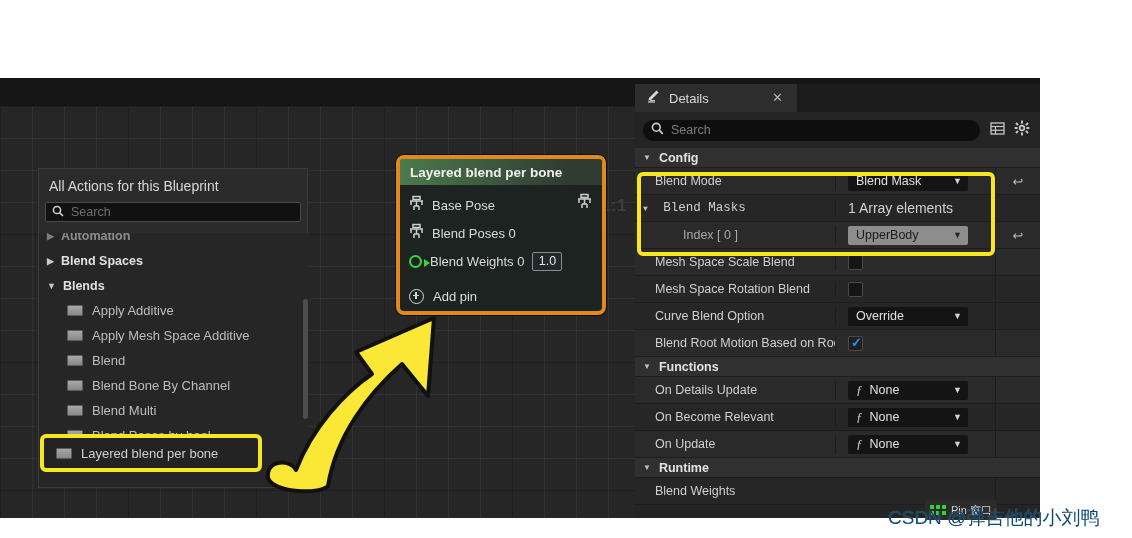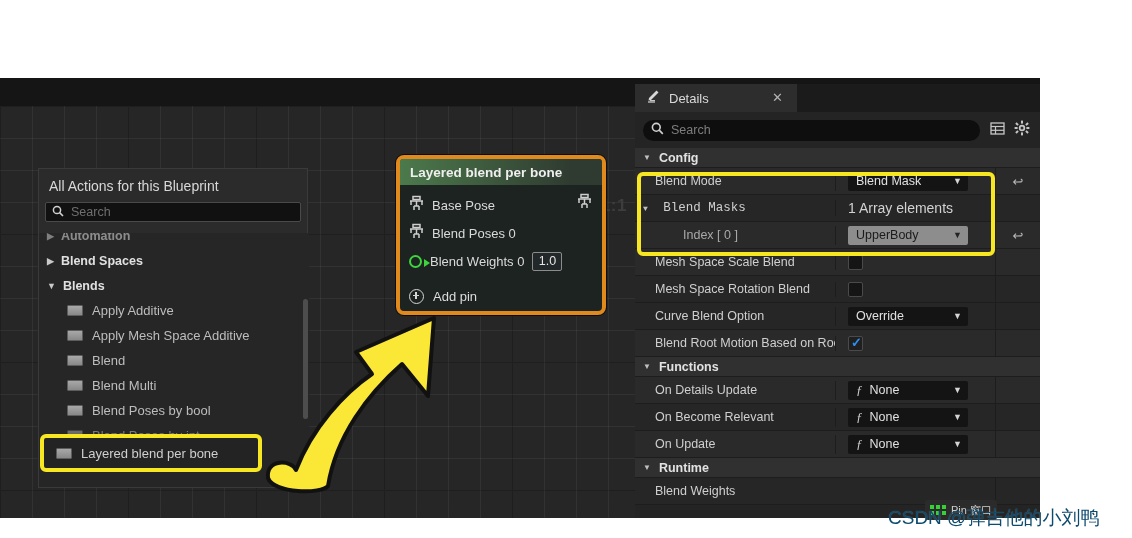--- a/index.html
+++ b/index.html
@@ -207,20 +207,24 @@
         <span class="node-chip"></span>
         <span>Apply Additive</span>
       </div>
       <div class="pl-row item">
         <span class="node-chip"></span>
         <span>Apply Mesh Space Additive</span>
       </div>
       <div class="pl-row item">
         <span class="node-chip"></span>
         <span>Blend</span>
+      </div>
+      <div class="pl-row item">
+        <span class="node-chip"></span>
+        <span>Blend Bone By Channel</span>
       </div>
       <div class="pl-row item">
         <span class="node-chip"></span>
         <span>Blend Multi</span>
       </div>
       <div class="pl-row item">
         <span class="node-chip"></span>
         <span>Blend Poses by bool</span>
       </div>
       <div class="pl-row item" style="opacity:.55">

